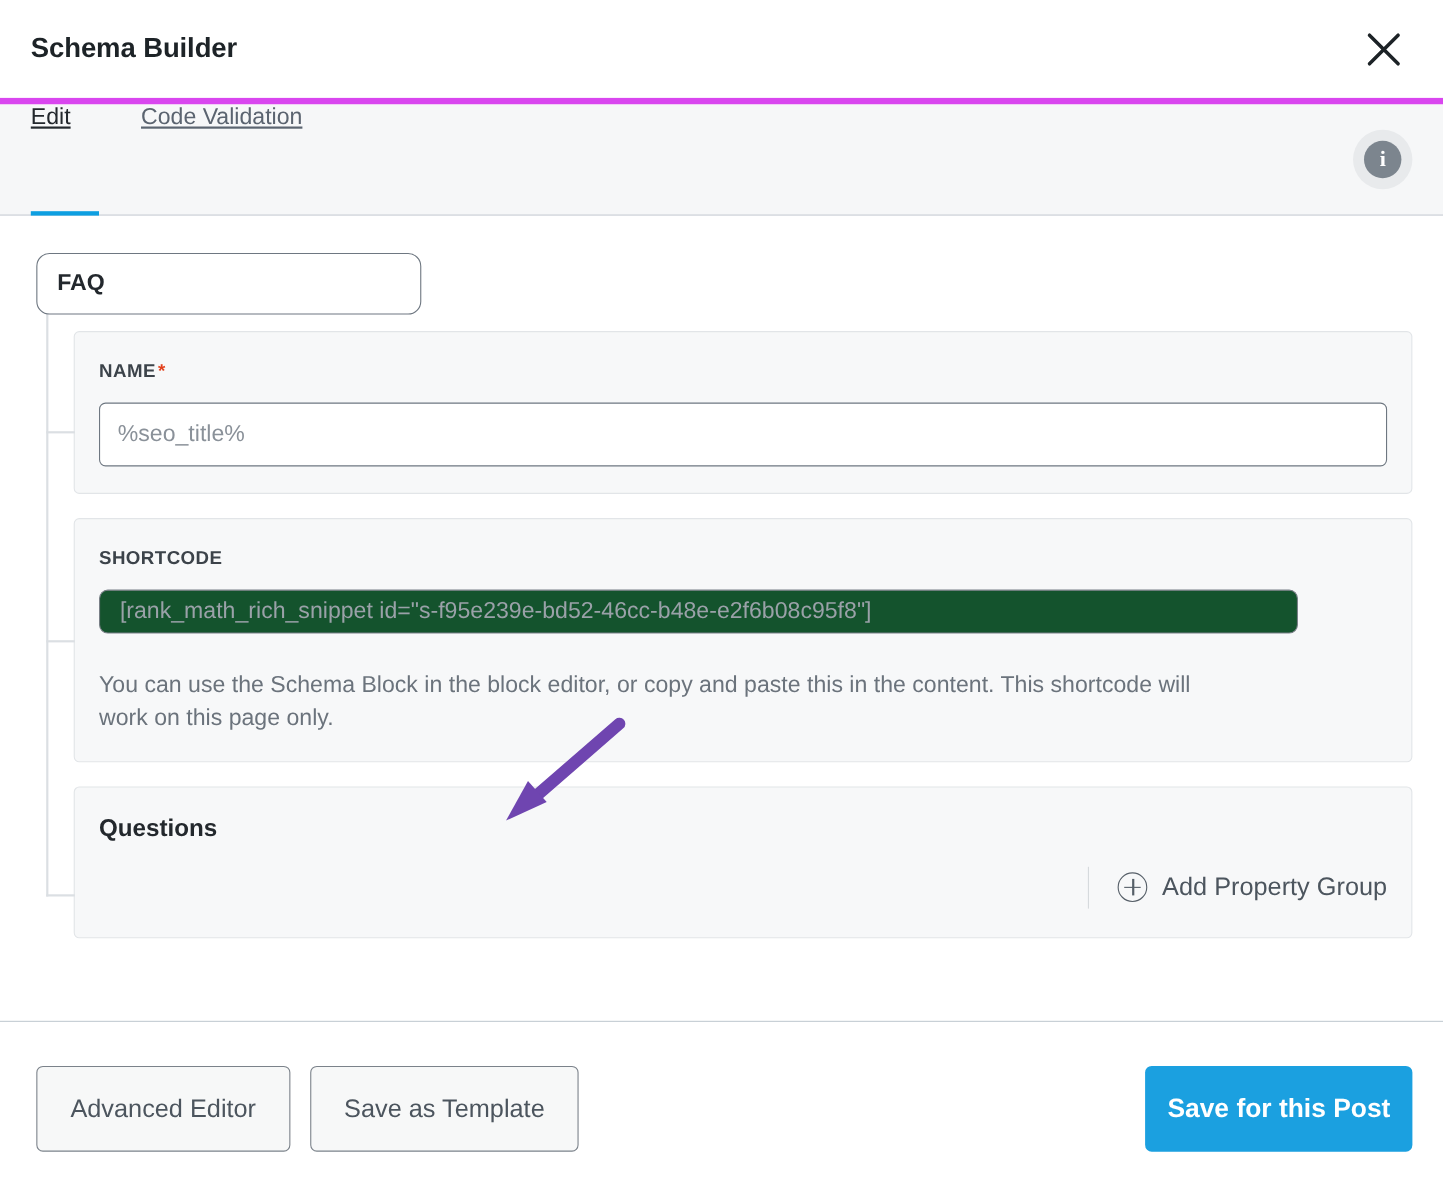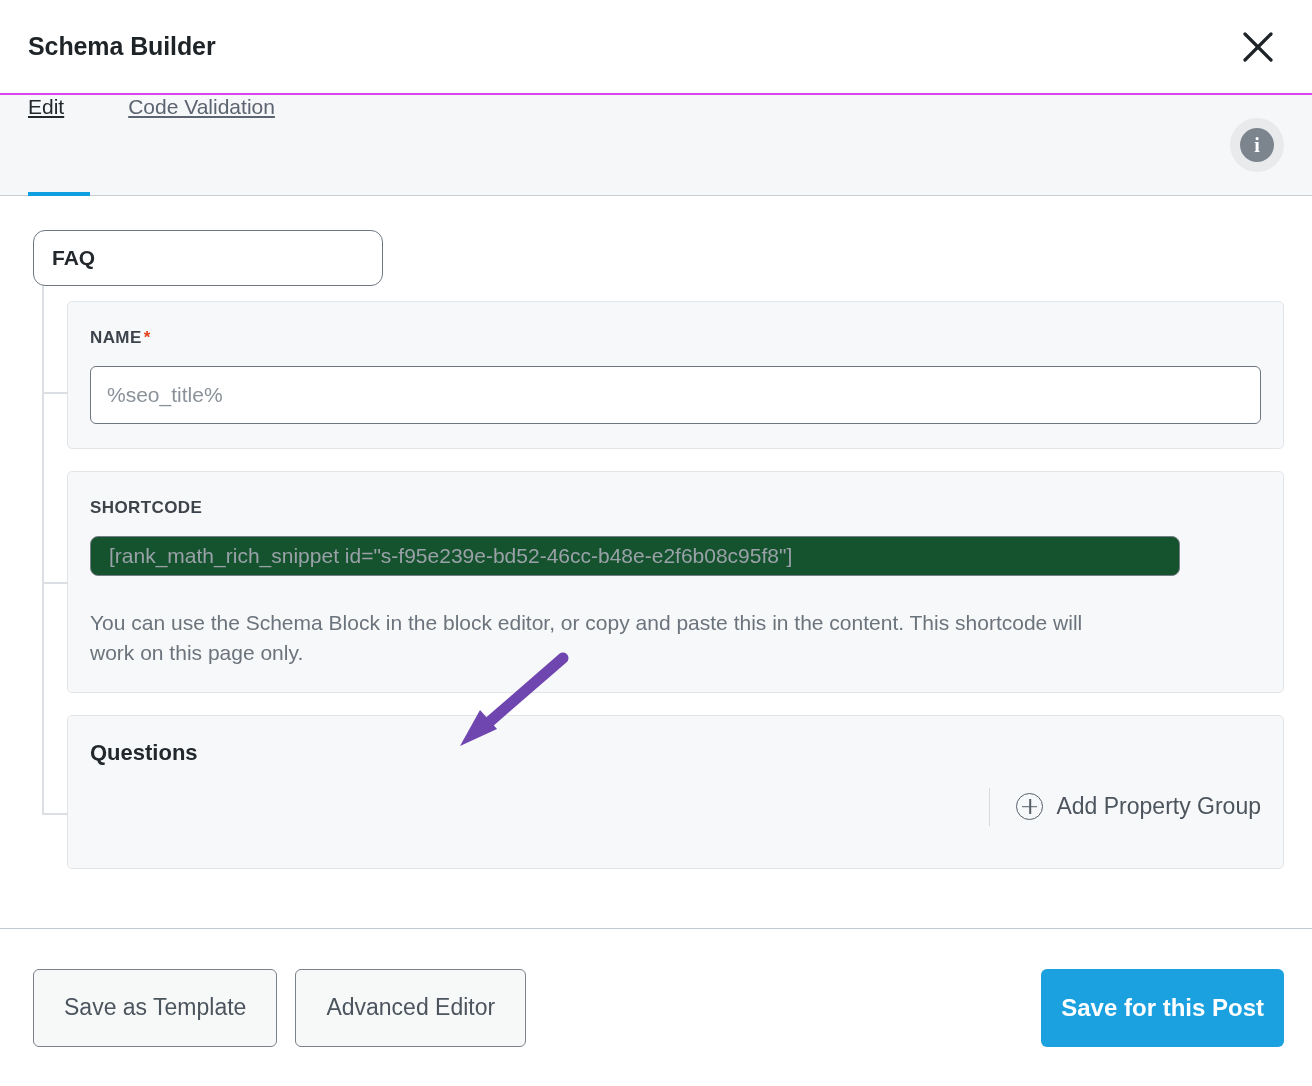--- a/index.html
+++ b/index.html
@@ -22,21 +22,21 @@
     box-sizing: border-box;
     display: flex;
     flex-direction: column;
   }
 
   
   .modal-header {
     height: 95px;
     flex: 0 0 95px;
     background: #ffffff;
-    border-bottom: 2px solid #d946ef;
+    border-bottom: 6px solid #d946ef;
     display: flex;
     align-items: center;
     justify-content: space-between;
     padding: 0 28px 0 28px;
     box-sizing: border-box;
   }
   .modal-title {
     font-size: 25px;
     font-weight: bold;
     color: #1d2327;
@@ -244,21 +244,21 @@
 
   .help-text {
     margin-top: 32px;
     font-size: 21px;
     line-height: 1.42;
     color: #6b737c;
     max-width: 1030px;
   }
 
   .questions-panel {
-    padding: 24px 22px 42px 22px;
+    padding: 24px 22px 26px 22px;
   }
   .questions-title {
     font-size: 22px;
     font-weight: bold;
     color: #23282d;
   }
   .questions-actions {
     display: flex;
     justify-content: flex-end;
     align-items: center;
@@ -429,19 +429,19 @@
 
     <svg class="annotation-arrow" viewBox="0 0 160 120">
       <line x1="123" y1="17" x2="47" y2="83" stroke="#6f45b0" stroke-width="11" stroke-linecap="round"></line>
       <polygon points="20,105 40,69 57,88" fill="#6f45b0"></polygon>
     </svg>
 
   </div>
 
   <div class="modal-footer">
     <div class="footer-left">
+      <button class="btn-secondary">Advanced Editor</button>
       <button class="btn-secondary">Save as Template</button>
-      <button class="btn-secondary">Advanced Editor</button>
     </div>
     <button class="btn-primary">Save for this Post</button>
   </div>
 
 </div>
 
 </body></html>

